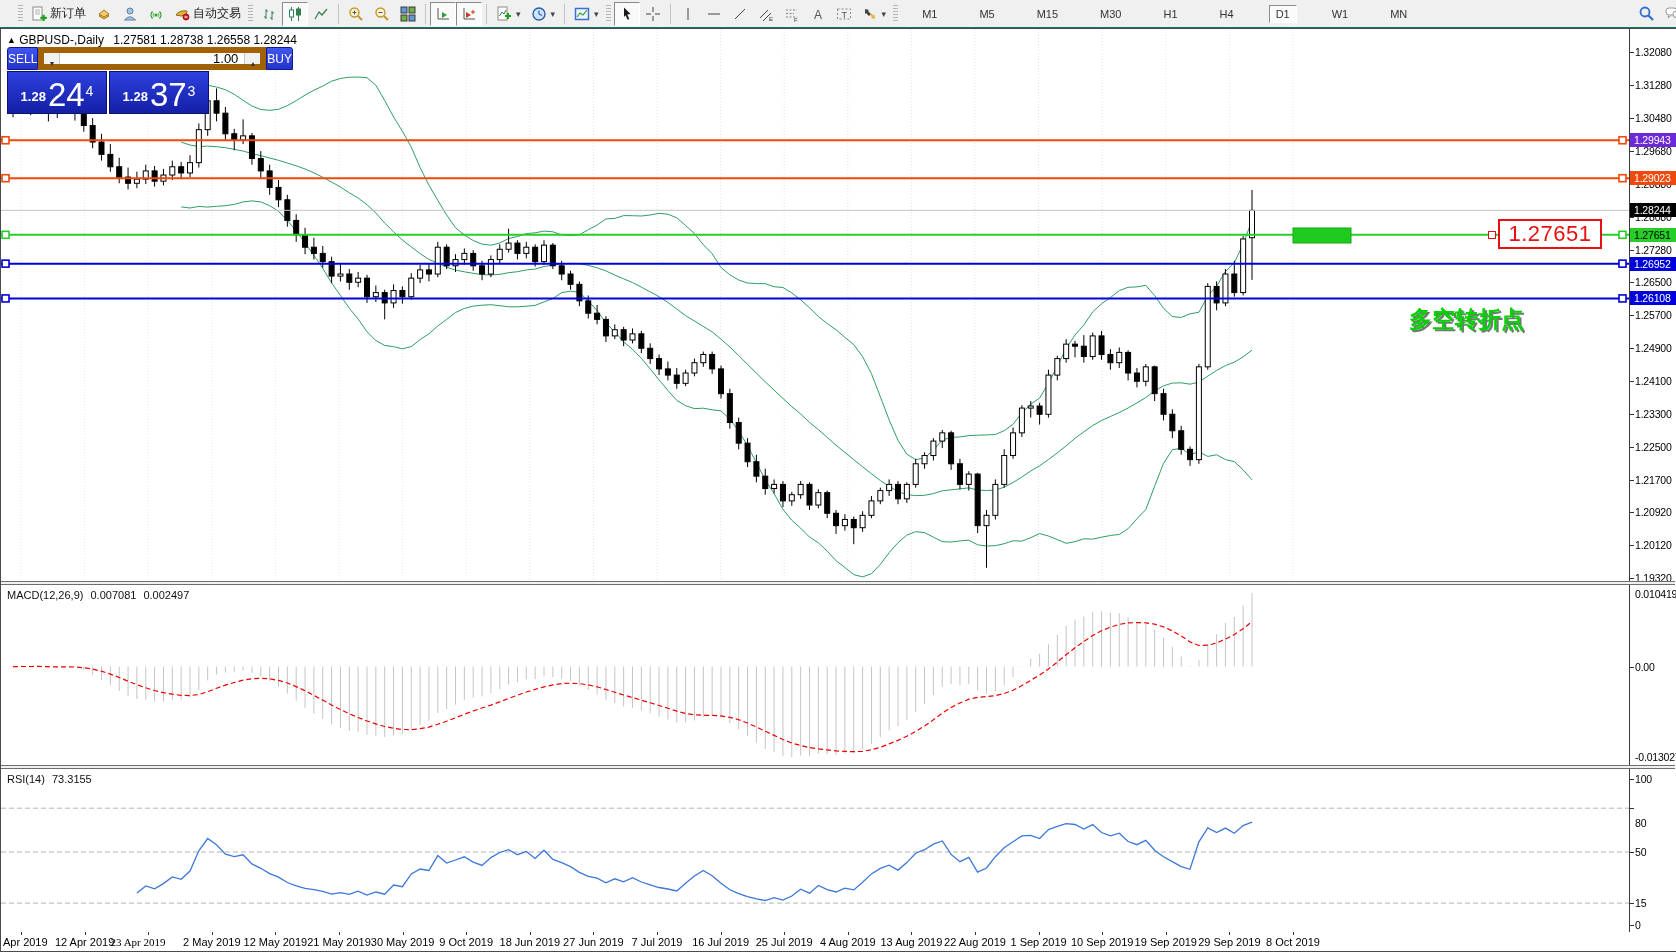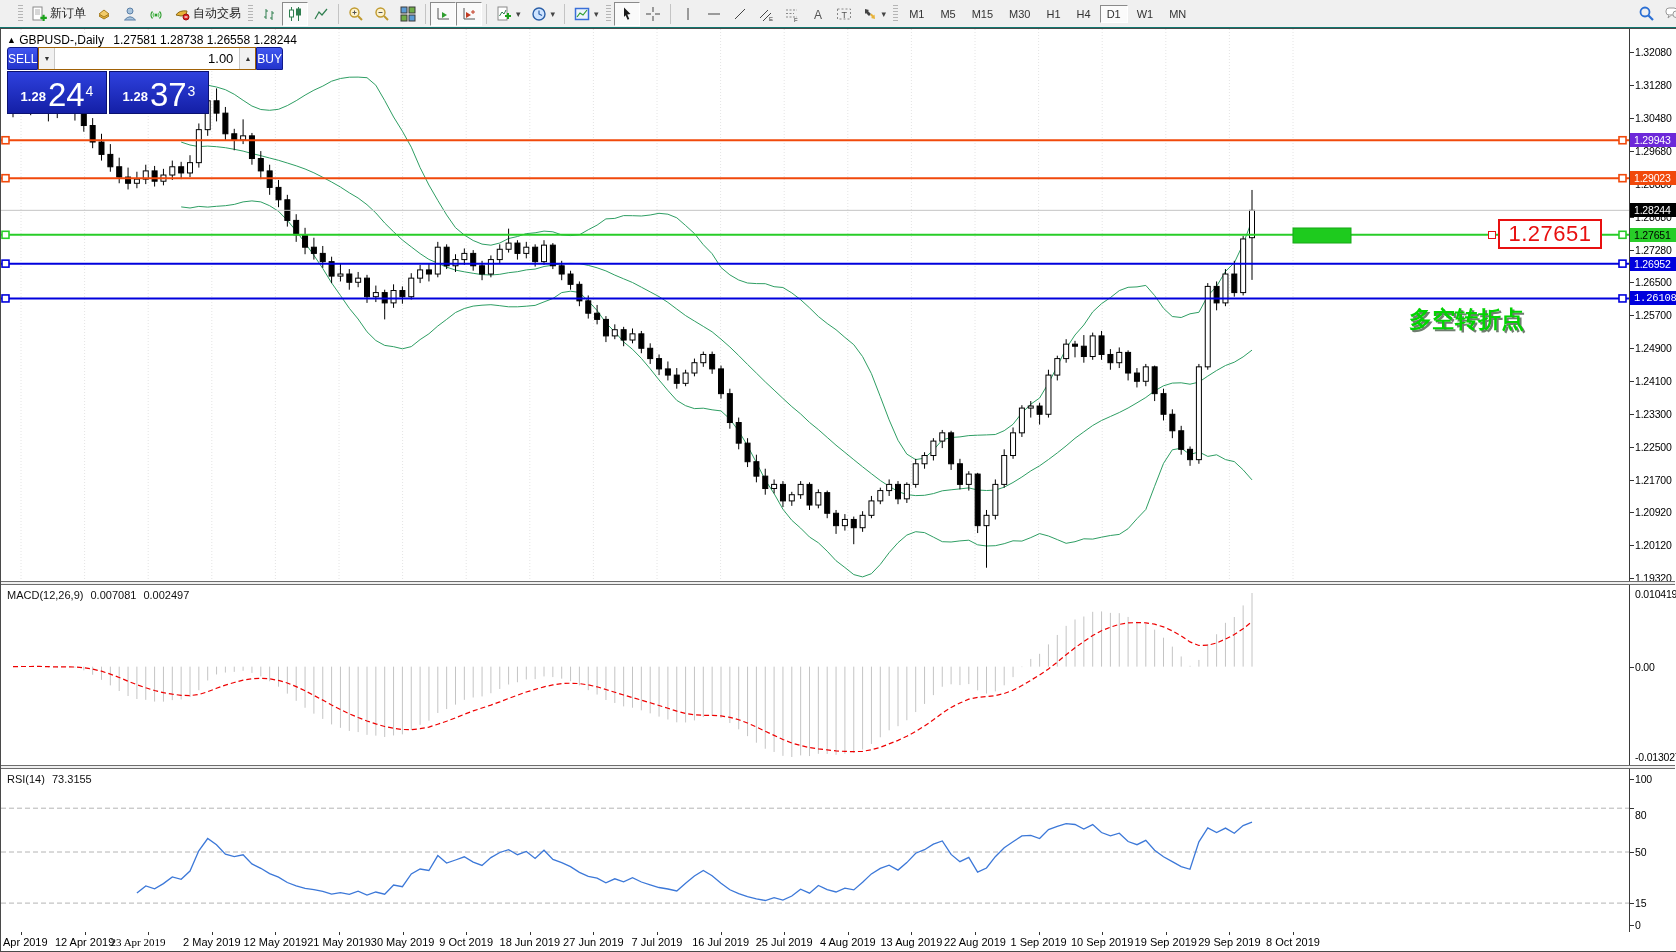--- a/index.html
+++ b/index.html
@@ -8,21 +8,21 @@
        -webkit-font-smoothing:antialiased;}
   
   #toolbar{position:absolute;left:0;top:0;width:1676px;height:27px;background:#f0f0f0;
            border-bottom:5px solid #0f766e;display:flex;align-items:center;font-size:12px;color:#222;padding-left:16px;}
   .grip{width:5px;height:18px;margin:0 3px 0 2px;
         background:repeating-linear-gradient(to bottom,#b5b5b5 0 1px,transparent 1px 3px);}
   .tb-sep{width:1px;height:20px;background:#c4c4c4;margin:0 4px;}
   .tb-btn{display:flex;align-items:center;gap:3px;height:22px;padding:0 4px;border:1px solid transparent;}
   .tb-btn.sunken{border-color:#8a8a8a #ffffff #ffffff #8a8a8a;background:#fafafa;}
   .caret{font-size:9px;color:#444;margin-left:1px;}
-  .tf{padding:2px 6px;margin:0 1px;color:#333;font-size:11px;border:1px solid transparent;cursor:default;}
+  .tf{padding:2px 6px;margin:0 14px;color:#333;font-size:11px;border:1px solid transparent;cursor:default;}
   .tf.active{border-color:#8a8a8a #ffffff #ffffff #8a8a8a;background:#fbfbfb;}
   #tb-right{margin-left:auto;display:flex;align-items:center;padding-right:8px;gap:10px;}
   
   #chart-area{position:absolute;left:0;top:28px;width:1674px;height:922px;background:#ffffff;
               border:1px solid #4a4a4a;padding-left:10px;}
   .pane{position:absolute;left:0;width:1628px;background:#fff;}
   #main-pane{top:0;height:552px;}
   #macd-pane{top:556px;height:180px;}
   #rsi-pane{top:740px;height:163px;}
   .split{position:absolute;left:0;width:1674px;height:4px;background:#f0f0f0;
@@ -37,21 +37,21 @@
   #date-axis{position:absolute;left:0;top:903px;width:1674px;height:19px;background:#fff;overflow:hidden;}
   .date-lbl{position:absolute;top:4px;width:90px;margin-left:-45px;text-align:center;font-size:11px;color:#000;}
   .date-tick{position:absolute;top:0;width:1px;height:3px;background:#333;}
   
   #chart-title{position:absolute;left:6px;top:4px;font-size:12px;color:#000;z-index:6;}
   #trade-panel{position:absolute;left:6px;top:18px;width:202px;z-index:7;}
   .tp-row1{display:flex;height:23px;}
   .tp-btn{width:52px;height:23px;line-height:23px;text-align:center;color:#fff;font-size:12px;
           background:linear-gradient(#4157f0,#2334cc);border:1px solid #101a8a;box-sizing:border-box;}
   #sell-btn{border-radius:3px 0 0 0;} #buy-btn{border-radius:0 3px 0 0;}
-  .vol-wrap{display:flex;height:23px;flex:1;border:1px solid #a16207;box-sizing:border-box;background:#fff;}
+  .vol-wrap{display:flex;height:23px;flex:1;border:6px solid #a16207;box-sizing:border-box;background:#fff;}
   .spin{width:15px;background:#f1f1f1;border:0;font-size:7px;color:#333;text-align:center;line-height:21px;}
   .spin.left{border-right:1px solid #c8c8c8;} .spin.right{border-left:1px solid #c8c8c8;}
   #vol-input{flex:1;border:0;outline:none;font-size:13px;text-align:right;padding-right:6px;
              font-family:"Liberation Sans",sans-serif;color:#000;min-width:10px;}
   .tp-row2{display:flex;gap:2px;margin-top:1px;}
   .quote{flex:1;height:43px;background:linear-gradient(#2e41de,#141fa6);border:1px solid #0b1170;
          box-sizing:border-box;color:#fff;display:flex;align-items:flex-end;justify-content:center;
          padding-bottom:3px;}
   .q-small{font-size:13px;font-weight:bold;margin-right:2px;line-height:26px;}
   .q-big{font-size:33px;font-weight:400;line-height:30px;}
@@ -722,21 +722,21 @@
         <div class="axis-tick" style="top: 483.45px;"></div>
         <div class="axis-lbl" style="top: 477.45px;">1.20920</div>
         <div class="axis-tick" style="top: 516.45px;"></div>
         <div class="axis-lbl" style="top: 510.45px;">1.20120</div>
         <div class="axis-tick" style="top: 549.45px;"></div>
         <div class="axis-lbl" style="top: 543.45px;">1.19320</div>
         <div class="tag" style="top: 104.251px; background: #6d28d9; color: rgb(255, 255, 255);">1.29943</div>
         <div class="tag" style="top: 142.201px; background: rgb(241, 73, 11); color: rgb(255, 255, 255);">1.29023</div>
         <div class="tag" style="top: 198.796px; background: rgb(40, 205, 40); color: rgb(0, 0, 0);">1.27651</div>
         <div class="tag" style="top: 227.63px; background: rgb(0, 0, 221); color: rgb(255, 255, 255);">1.26952</div>
-        <div class="tag" style="top: 262.445px; background: rgb(0, 0, 221); color: rgb(255, 255, 255); font-family: Liberation Mono, monospace;">1.26108</div>
+        <div class="tag" style="top: 262.445px; background: rgb(0, 0, 221); color: rgb(255, 255, 255);">1.26108</div>
         <div class="tag" style="top: 174.335px; background: rgb(0, 0, 0); color: rgb(255, 255, 255);">1.28244</div>
       </div>
 
     <div id="split1" class="split"></div>
 
     <div id="macd-pane" class="pane">
       <svg id="macd-svg" width="1628" height="180">
           <line x1="12" y1="81.64168092009722" x2="12" y2="81.64168092009722" stroke="#c4c4c4" stroke-width="1"></line>
           <line x1="20.85" y1="81.64168092009722" x2="20.85" y2="80.7670546255211" stroke="#c4c4c4" stroke-width="1"></line>
           <line x1="29.7" y1="81.64168092009722" x2="29.7" y2="81.54948384631143" stroke="#c4c4c4" stroke-width="1"></line>
@@ -904,21 +904,21 @@
         </svg>
       <div class="ind-label">
         <span>RSI(14)</span>
         <span style="margin-left:4px;">73.3155</span>
       </div>
     </div>
     <div id="axis-rsi" class="axis-col">
         <div class="axis-tick" style="top: 10px;"></div>
         <div class="axis-lbl" style="top: 4px;">100</div>
         <div class="axis-tick" style="top: 39.2px;"></div>
-        <div class="axis-lbl" style="top: 40px;">80</div>
+        <div class="axis-lbl" style="top: 48px;">80</div>
         <div class="axis-tick" style="top: 83px;"></div>
         <div class="axis-lbl" style="top: 77px;">50</div>
         <div class="axis-tick" style="top: 134.1px;"></div>
         <div class="axis-lbl" style="top: 128.1px;">15</div>
         <div class="axis-tick" style="top: 156px;"></div>
         <div class="axis-lbl" style="top: 150px;">0</div>
       </div>
 
     <div id="date-axis">
         <div class="date-tick" style="left: 20px;"></div>

